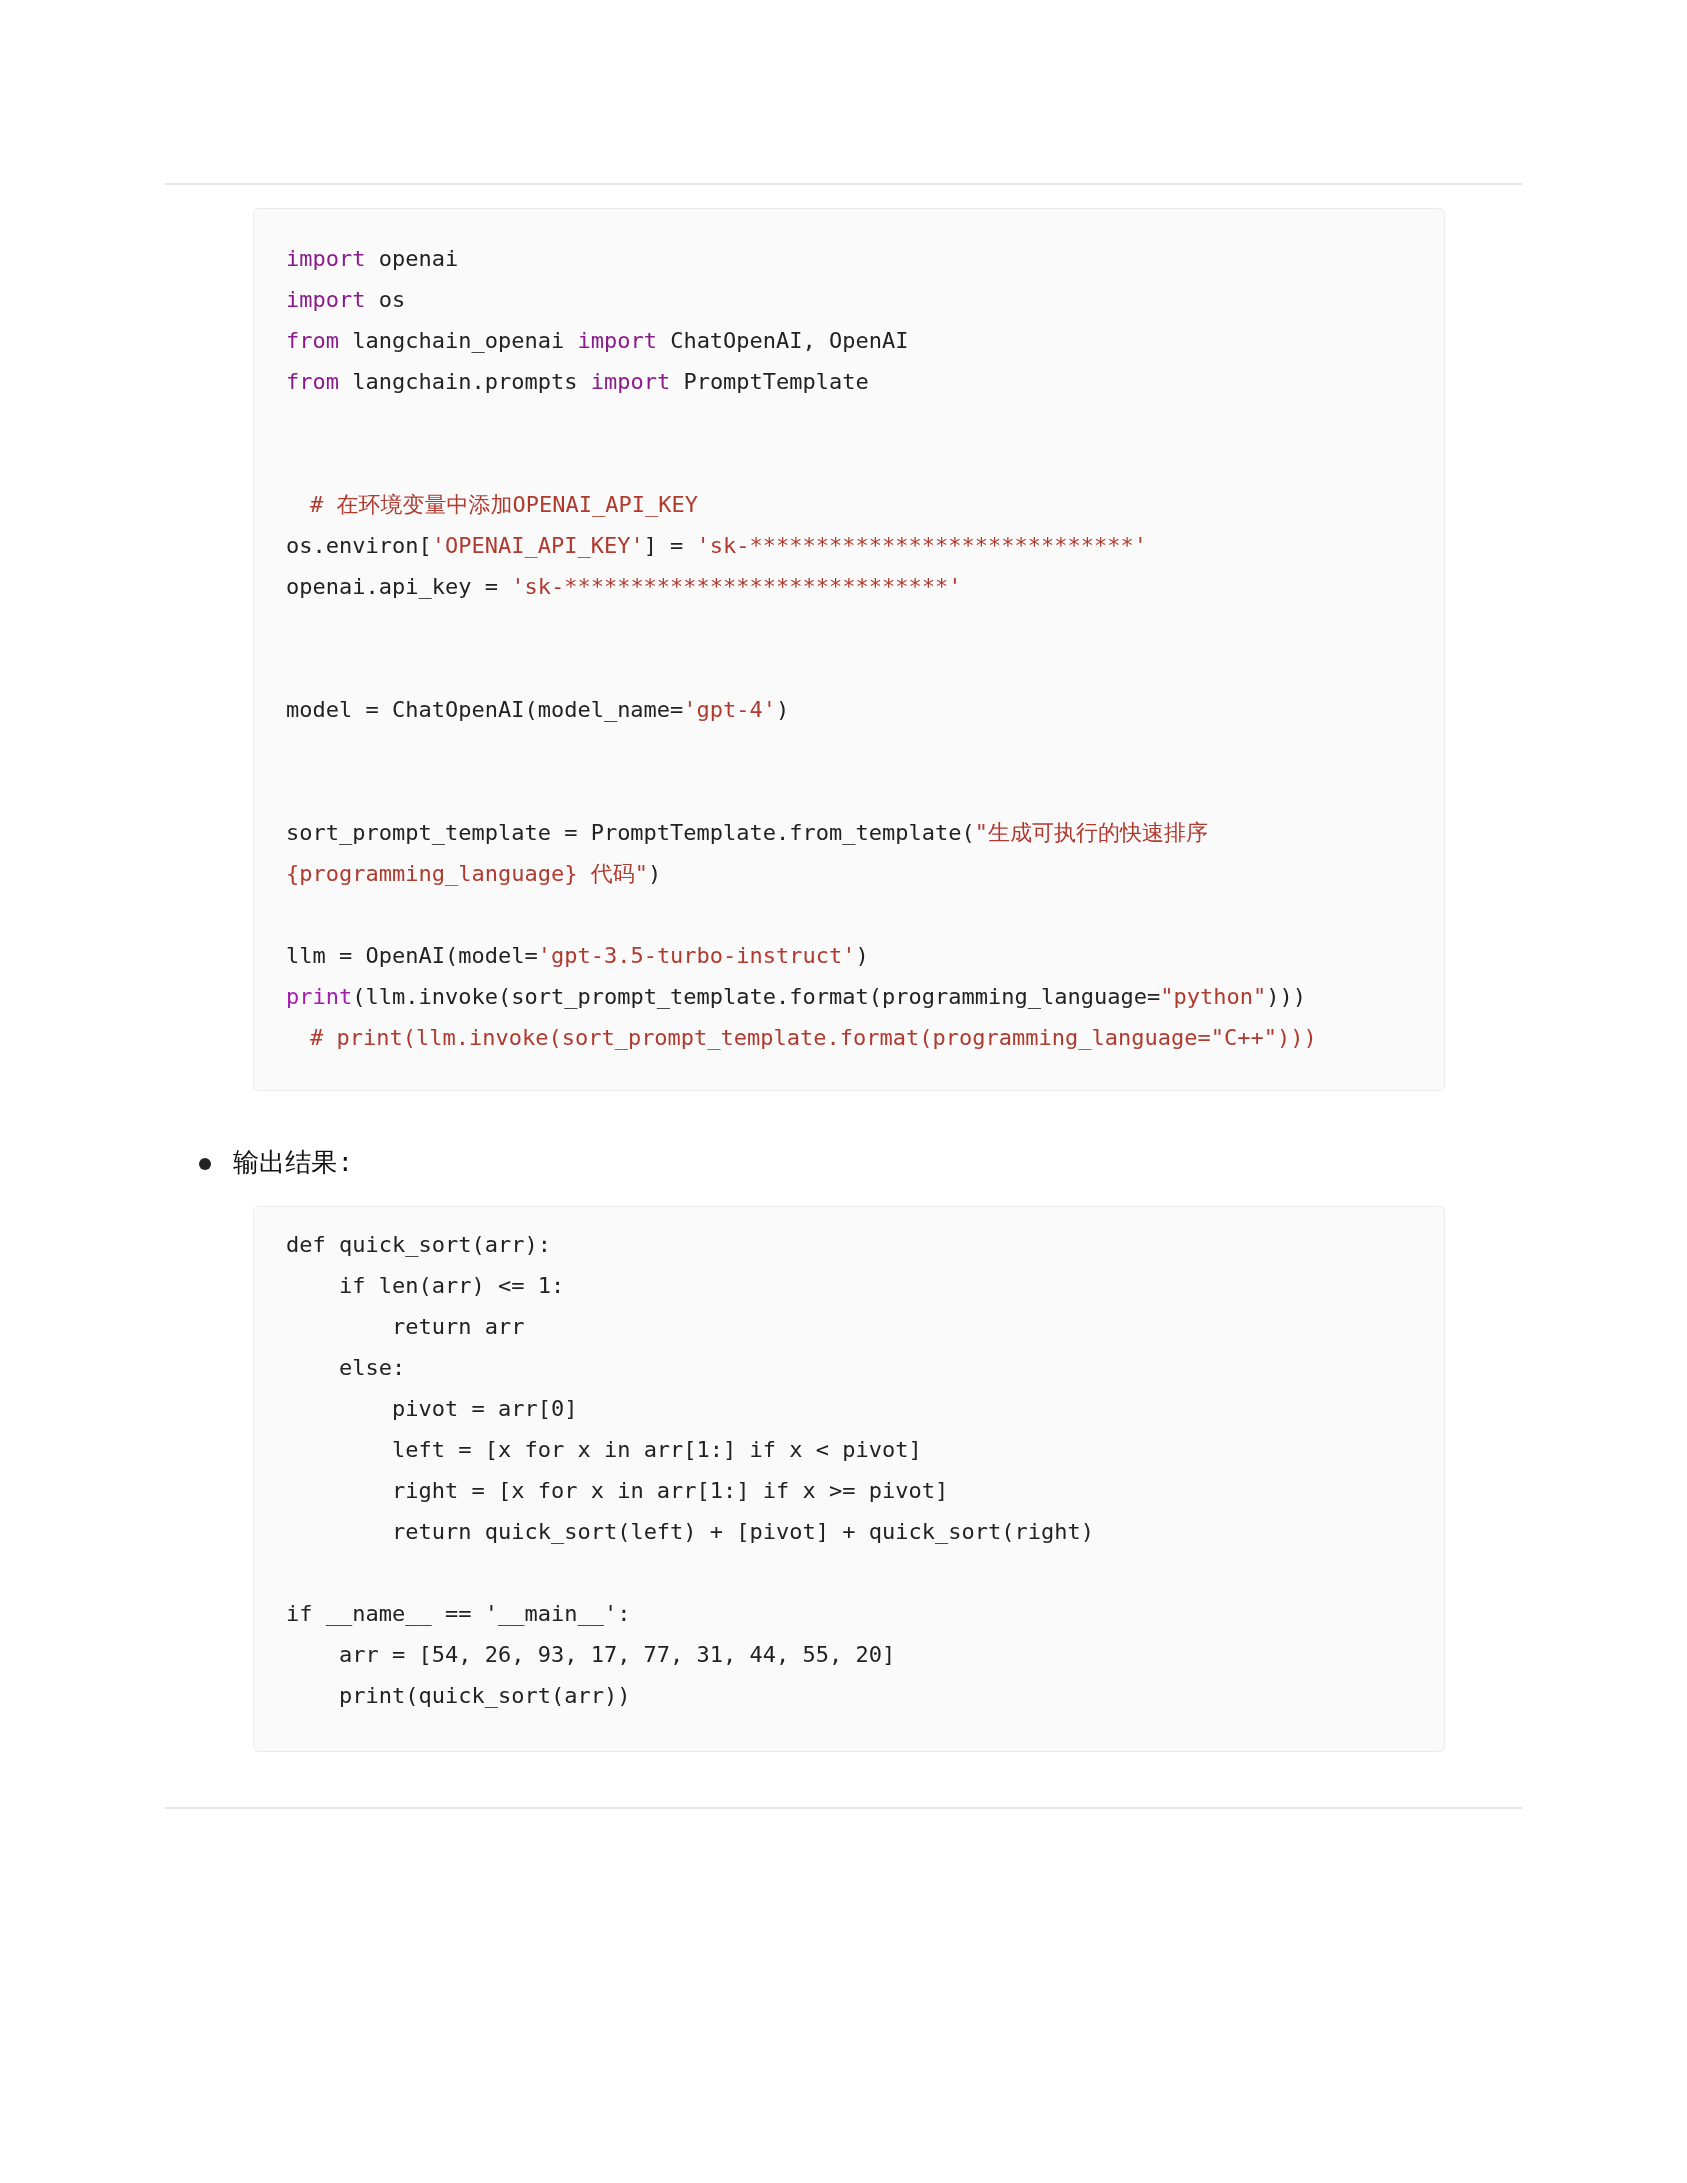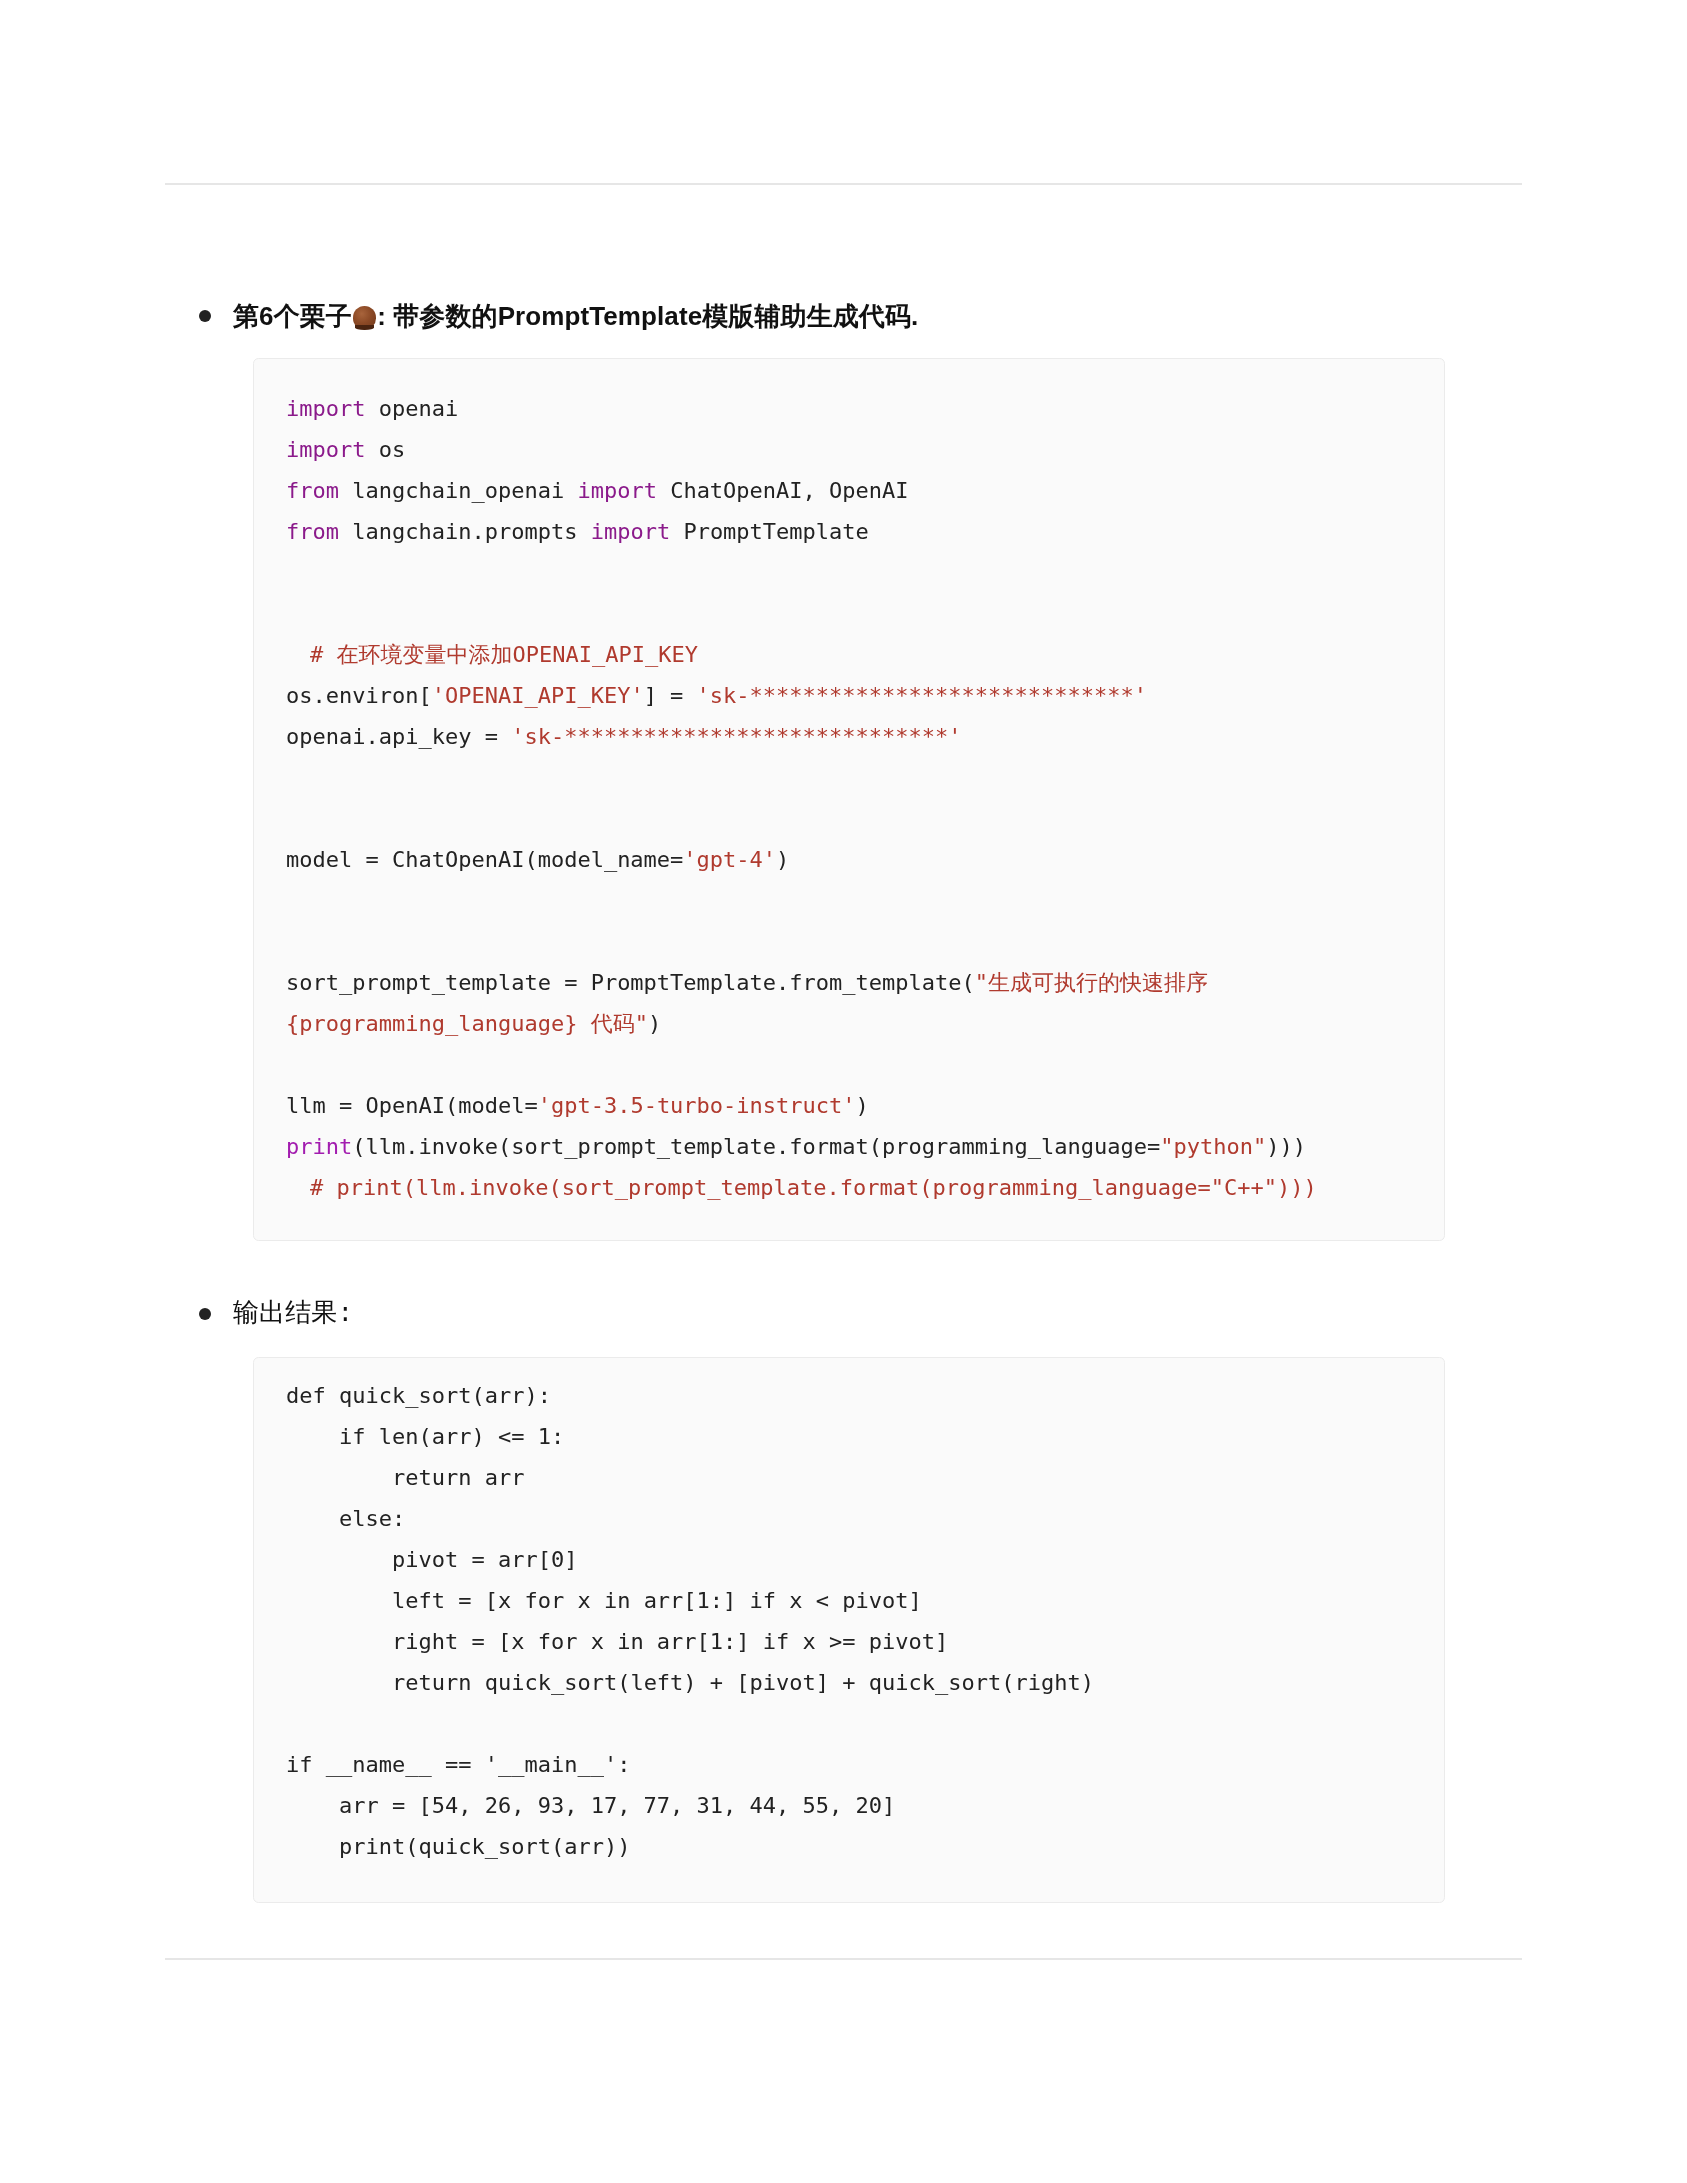--- a/index.html
+++ b/index.html
@@ -111,26 +111,20 @@
 </style>
 </head>
 <body>
 
 <div class="page">
 
   <div class="rule rule-top"></div>
 
   <div class="content">
 
-    <div class="bullet-row">
-      <span class="bullet-dot"></span>
-      <div class="bullet-text">
-        <span>第6个栗子</span><span class="chestnut"></span><span>: 带参数的PromptTemplate模版辅助生成代码.</span>
-      </div>
-    </div>
 
     <div class="code-block" id="code-block"><span class="line"><span class="kw">import</span><span> openai</span></span><span class="line"><span class="kw">import</span><span> os</span></span><span class="line"><span class="kw">from</span><span> langchain_openai </span><span class="kw">import</span><span> ChatOpenAI, OpenAI</span></span><span class="line"><span class="kw">from</span><span> langchain.prompts </span><span class="kw">import</span><span> PromptTemplate</span></span><span class="blank-line"></span><span class="blank-line"></span><span class="line"><span class="cmt"># 在环境变量中添加OPENAI_API_KEY</span></span><span class="line"><span>os.environ[</span><span class="str">'OPENAI_API_KEY'</span><span>] = </span><span class="str">'sk-*****************************'</span></span><span class="line"><span>openai.api_key = </span><span class="str">'sk-*****************************'</span></span><span class="blank-line"></span><span class="blank-line"></span><span class="line"><span>model = ChatOpenAI(model_name=</span><span class="str">'gpt-4'</span><span>)</span></span><span class="blank-line"></span><span class="blank-line"></span><span class="line"><span>sort_prompt_template = PromptTemplate.from_template(</span><span class="str">"生成可执行的快速排序{programming_language} 代码"</span><span>)</span></span><span class="blank-line"></span><span class="line"><span>llm = OpenAI(model=</span><span class="str">'gpt-3.5-turbo-instruct'</span><span>)</span></span><span class="line"><span class="fn">print</span><span>(llm.invoke(sort_prompt_template.format(programming_language=</span><span class="str">"python"</span><span>)))</span></span><span class="line"><span class="cmt"># print(llm.invoke(sort_prompt_template.format(programming_language="C++")))</span></span></div>
 
     <div class="bullet-row second">
       <span class="bullet-dot"></span>
       <div class="bullet-text normal">输出结果:</div>
     </div>
 
     <div class="code-block output">def quick_sort(arr):
     if len(arr) &lt;= 1:

